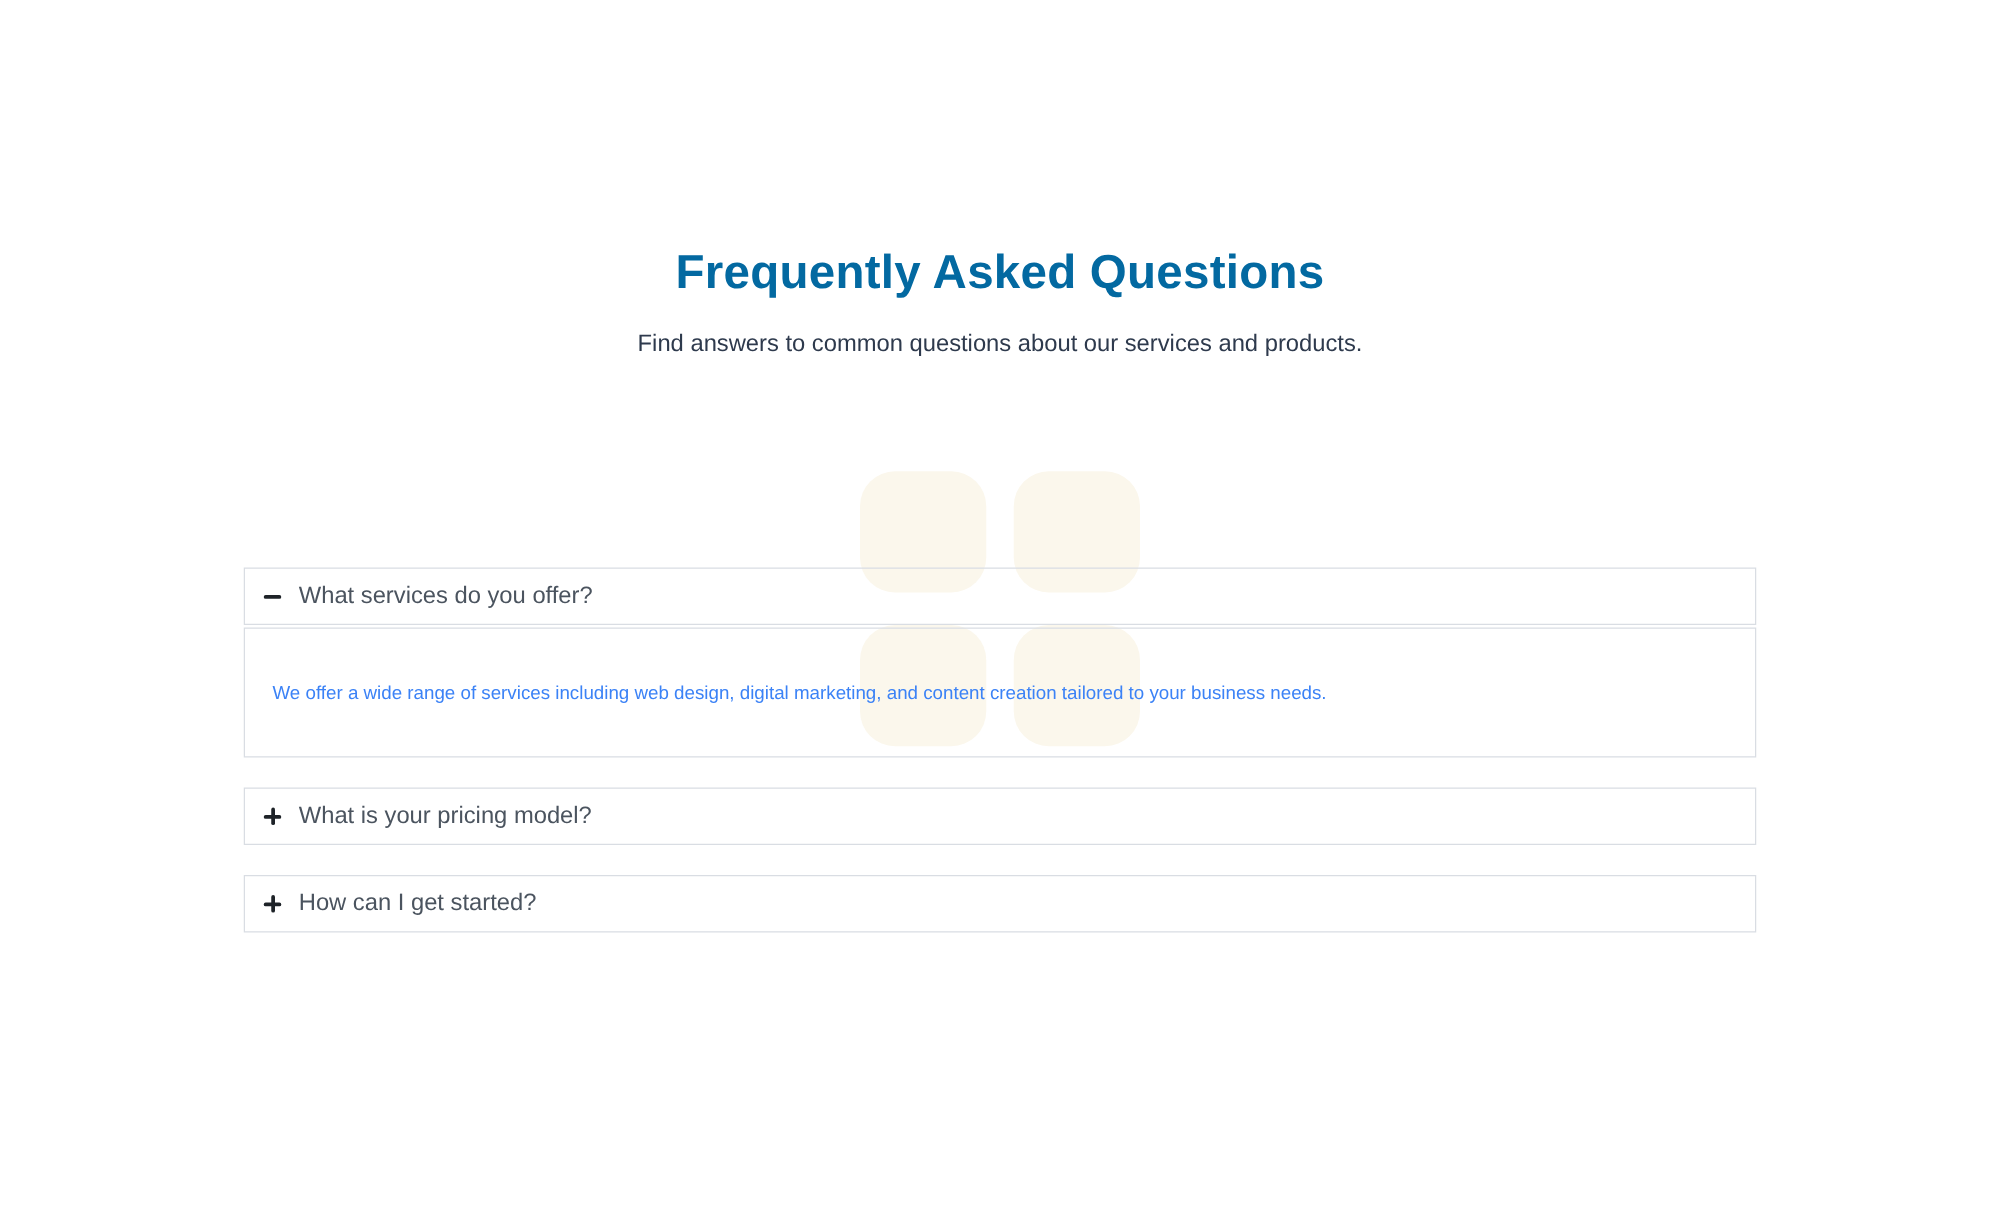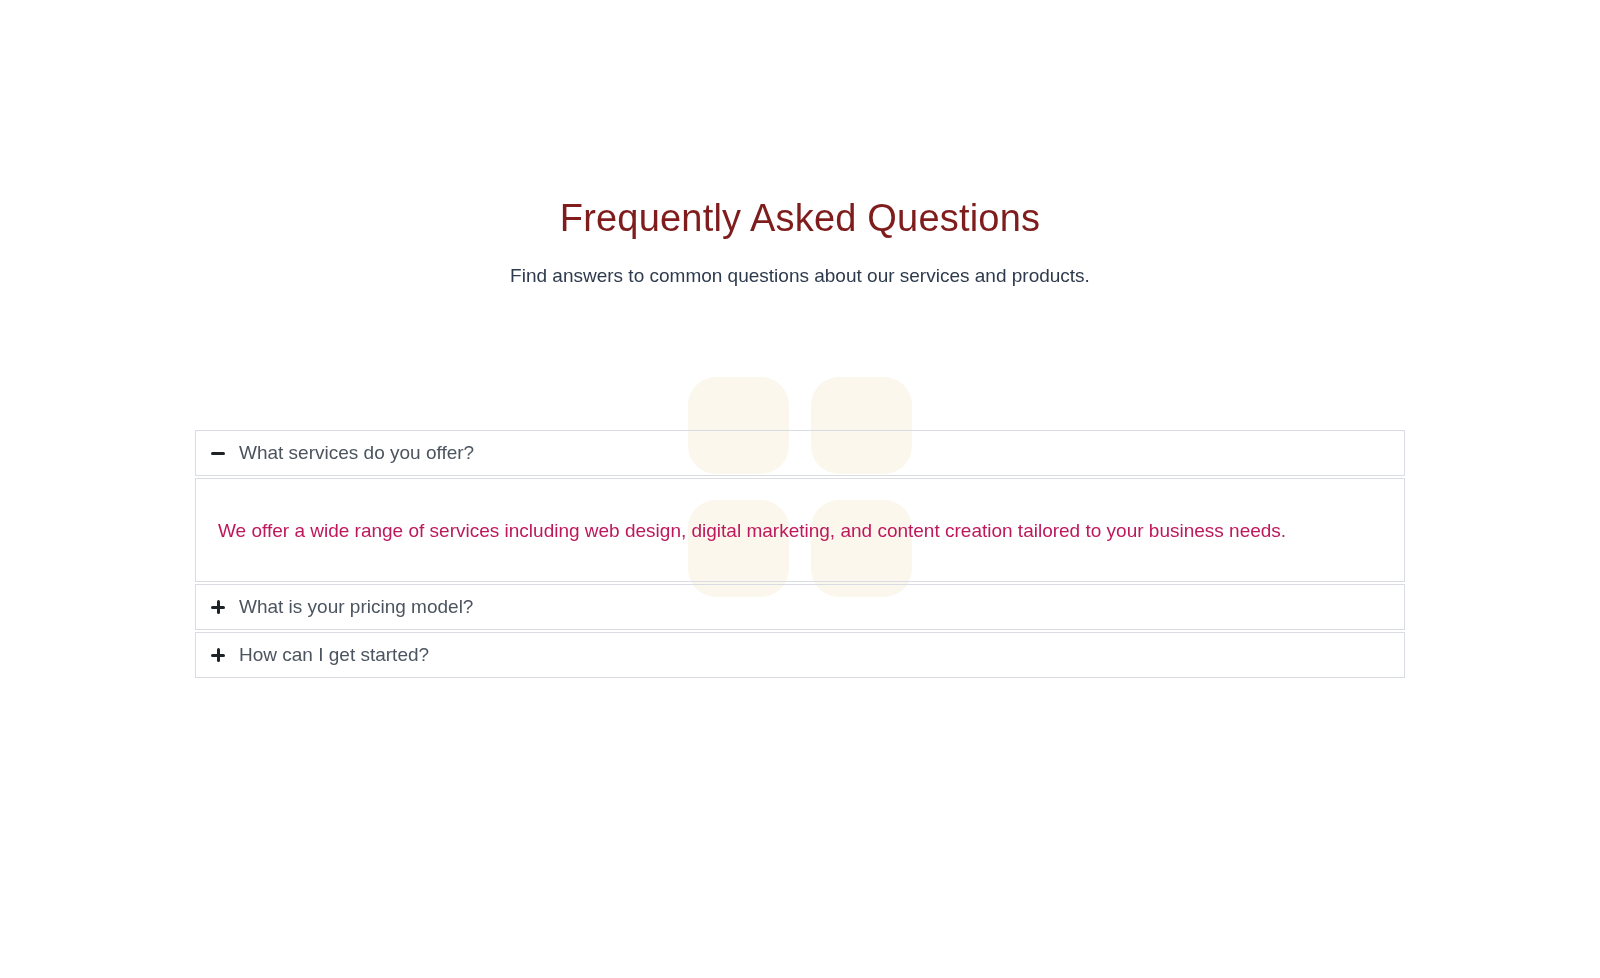--- a/index.html
+++ b/index.html
@@ -17,23 +17,23 @@
     position: absolute;
     top: 197px;
     left: 0;
     width: 100%;
     text-align: center;
     z-index: 2;
   }
   .hero h1 {
     font-size: 38px;
     line-height: 42px;
-    font-weight: 400;
+    font-weight: 700;
     letter-spacing: 0.2px;
-    color: #7f1d1d;
+    color: #0369a1;
   }
   .hero .subtitle {
     margin-top: 27px;
     font-size: 19px;
     line-height: 20px;
     color: #2E3A4D;
     font-weight: 400;
   }
 
   
@@ -63,40 +63,41 @@
   }
   .faq-item-header {
     height: 46px;
     border: 1px solid #D9DDE3;
     background: transparent;
     display: flex;
     align-items: center;
     padding-left: 14px;
     margin-bottom: 2px;
     cursor: pointer;
+    margin-top: 24px;
   }
   .q-text {
     margin-left: 13px;
     font-size: 19px;
     color: #4B545F;
     font-weight: 400;
   }
   .faq-answer {
     height: 104px;
     border: 1px solid #D9DDE3;
     background: transparent;
     display: flex;
     align-items: center;
     padding-left: 22px;
     margin-bottom: 2px;
   }
   .a-text {
-    font-size: 19px;
+    font-size: 15px;
     line-height: 21px;
-    color: #be185d;
+    color: #3b82f6;
   }
 
   
   .toggle-icon {
     width: 16px;
     height: 16px;
     position: relative;
     flex: 0 0 16px;
   }
   .toggle-icon::before {

